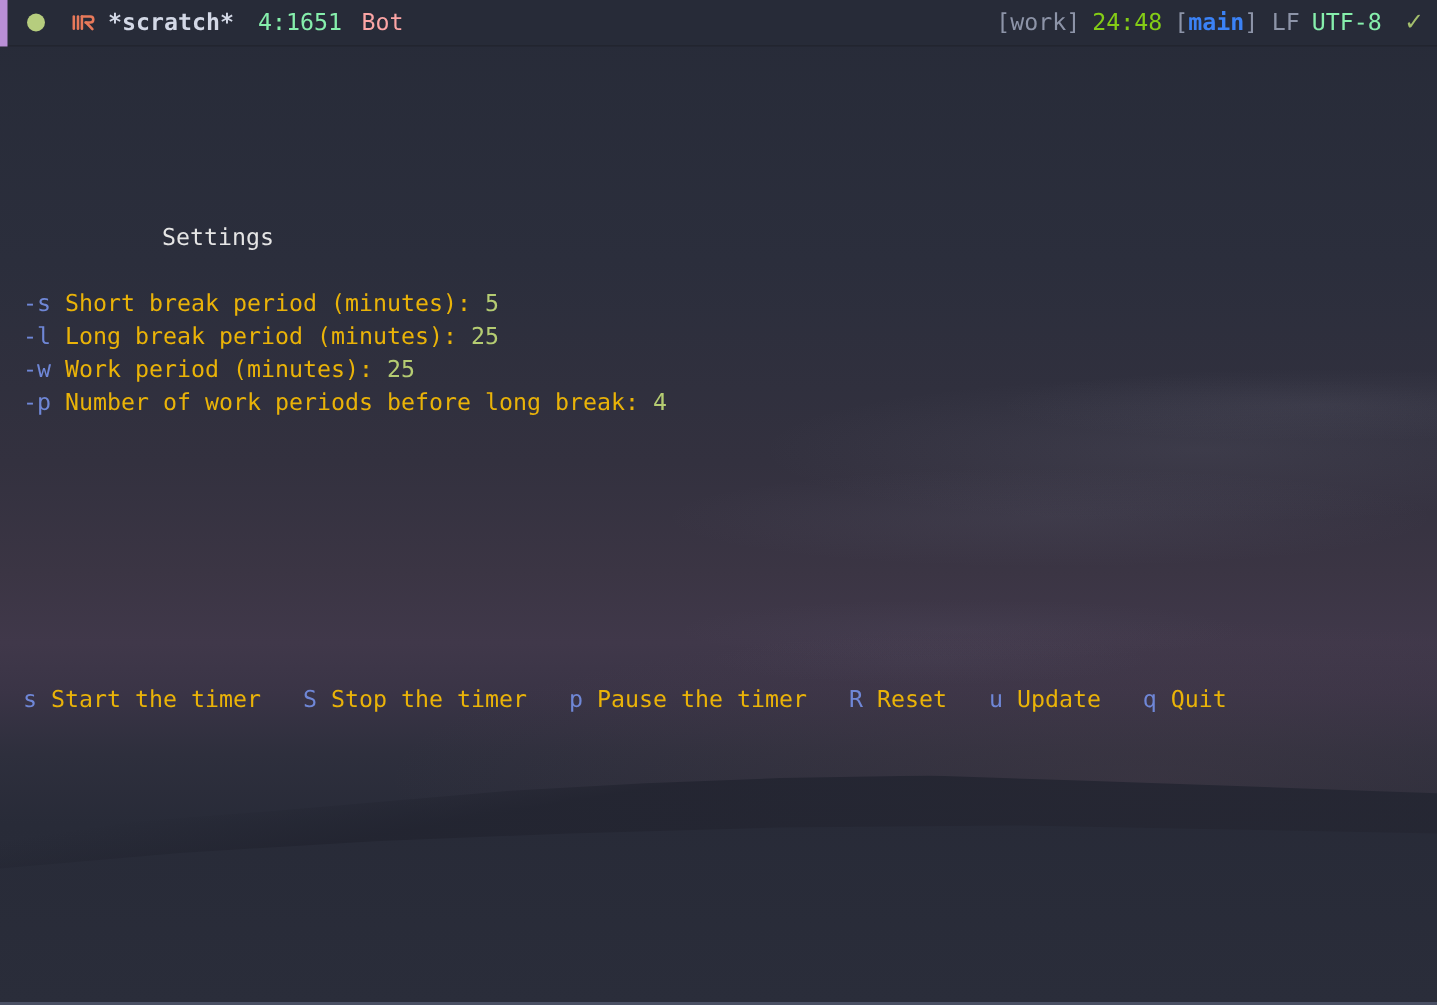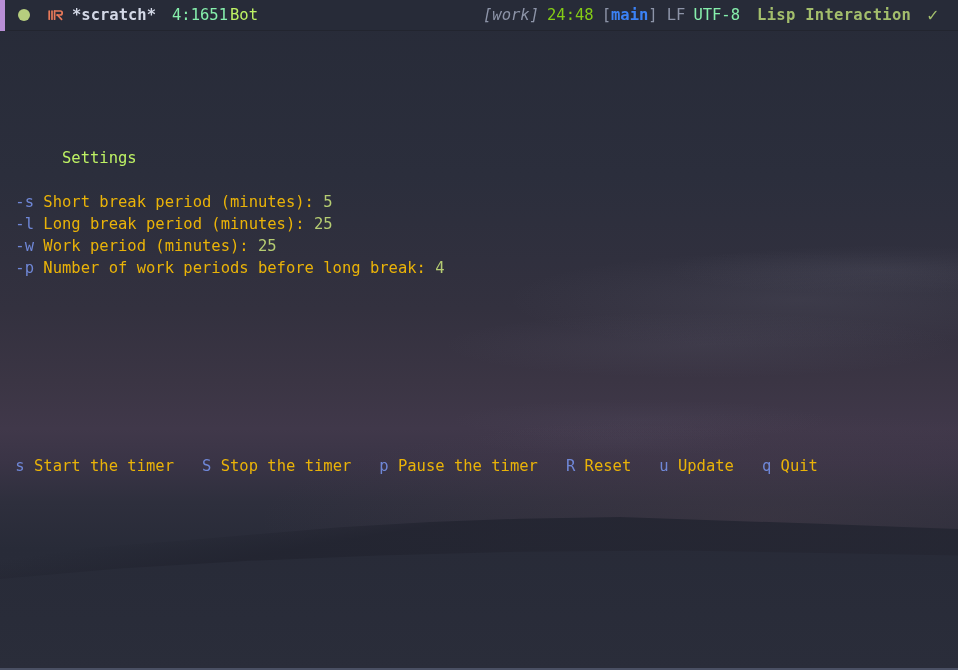--- a/index.html
+++ b/index.html
@@ -73,21 +73,21 @@
   
   #modeline {
     position: relative;
     z-index: 3;
     height: 31px;
     box-sizing: border-box;
     display: flex;
     align-items: center;
     background: #272b38;
     border-bottom: 1px solid #22252f;
-    padding-right: 20px;
+    padding-right: 10px;
     white-space: nowrap;
     font-size: 15.5px;
   }
   .ml-accent {
     width: 5px;
     height: 31px;
     background: #b98fd6;
     flex: 0 0 auto;
   }
   .ml-dot {
@@ -111,46 +111,46 @@
     margin-left: 7px;
     color: #d3d8e6;
     font-weight: bold;
     letter-spacing: 0px;
   }
   .ml-pos {
     margin-left: 16px;
     color: #86efac;
   }
   .ml-bot {
-    margin-left: 2px;
-    color: #bef264;
+    margin-left: 13px;
+    color: #fca5a5;
   }
   .ml-spacer { flex: 1 1 auto; }
-  .ml-work  { color: #8d94a8; font-style: italic; }
+  .ml-work  { color: #8d94a8; }
   .ml-clock { color: #84cc16; margin-left: 8px; }
   .ml-brkt  { color: #8d94a8; margin-left: 8px; }
   .ml-branch{ color: #3b82f6; font-weight: bold; }
   .ml-eol   { color: #8d94a8; margin-left: 9px; }
   .ml-enc   { color: #86efac; margin-left: 8px; }
   .ml-mode  { color: #a3be6c; font-weight: bold; margin-left: 17px; letter-spacing: 0.3px; }
   .ml-check { color: #a3be6c; margin-left: 16px; font-size: 18px; }
 
   
   #buffer {
     position: relative;
     z-index: 2;
     padding: 6px 0 0 6px;
     height: 639px;
     box-sizing: border-box;
     white-space: pre;
   }
   .line { height: 22px; }
   .blank { height: 22px; }
 
-  .heading { color: #bef264; }
+  .heading { color: #e5e5e5; margin-left: 46px; }
   .flag    { color: #6f87d7; }
   .txt     { color: #eab308; }
   .val     { color: #b5cc72; }
   .key     { color: #6f87d7; }
 
   .cmd-gap { display: inline-block; width: 3ch; }
 
   
   #bottom-rule {
     position: absolute;
@@ -190,21 +190,20 @@
 
     <span class="ml-spacer"></span>
 
     <span class="ml-work">[work]</span>
     <span class="ml-clock">24:48</span>
     <span class="ml-brkt">[</span>
       <span class="ml-branch">main</span>
       <span class="ml-brkt" style="margin-left:0">]</span>
     <span class="ml-eol">LF</span>
     <span class="ml-enc">UTF-8</span>
-    <span class="ml-mode">Lisp Interaction</span>
     <span class="ml-check">✓</span>
   </div>
 
   <div id="buffer">
 
     
     <div class="line">
       <span class="heading">Settings</span>
     </div>
     <div id="settings-rows"><div class="line"><span class="flag"> -s </span><span class="txt">Short break period (minutes): </span><span class="val">5</span></div><div class="line"><span class="flag"> -l </span><span class="txt">Long break period (minutes): </span><span class="val">25</span></div><div class="line"><span class="flag"> -w </span><span class="txt">Work period (minutes): </span><span class="val">25</span></div><div class="line"><span class="flag"> -p </span><span class="txt">Number of work periods before long break: </span><span class="val">4</span></div></div>

